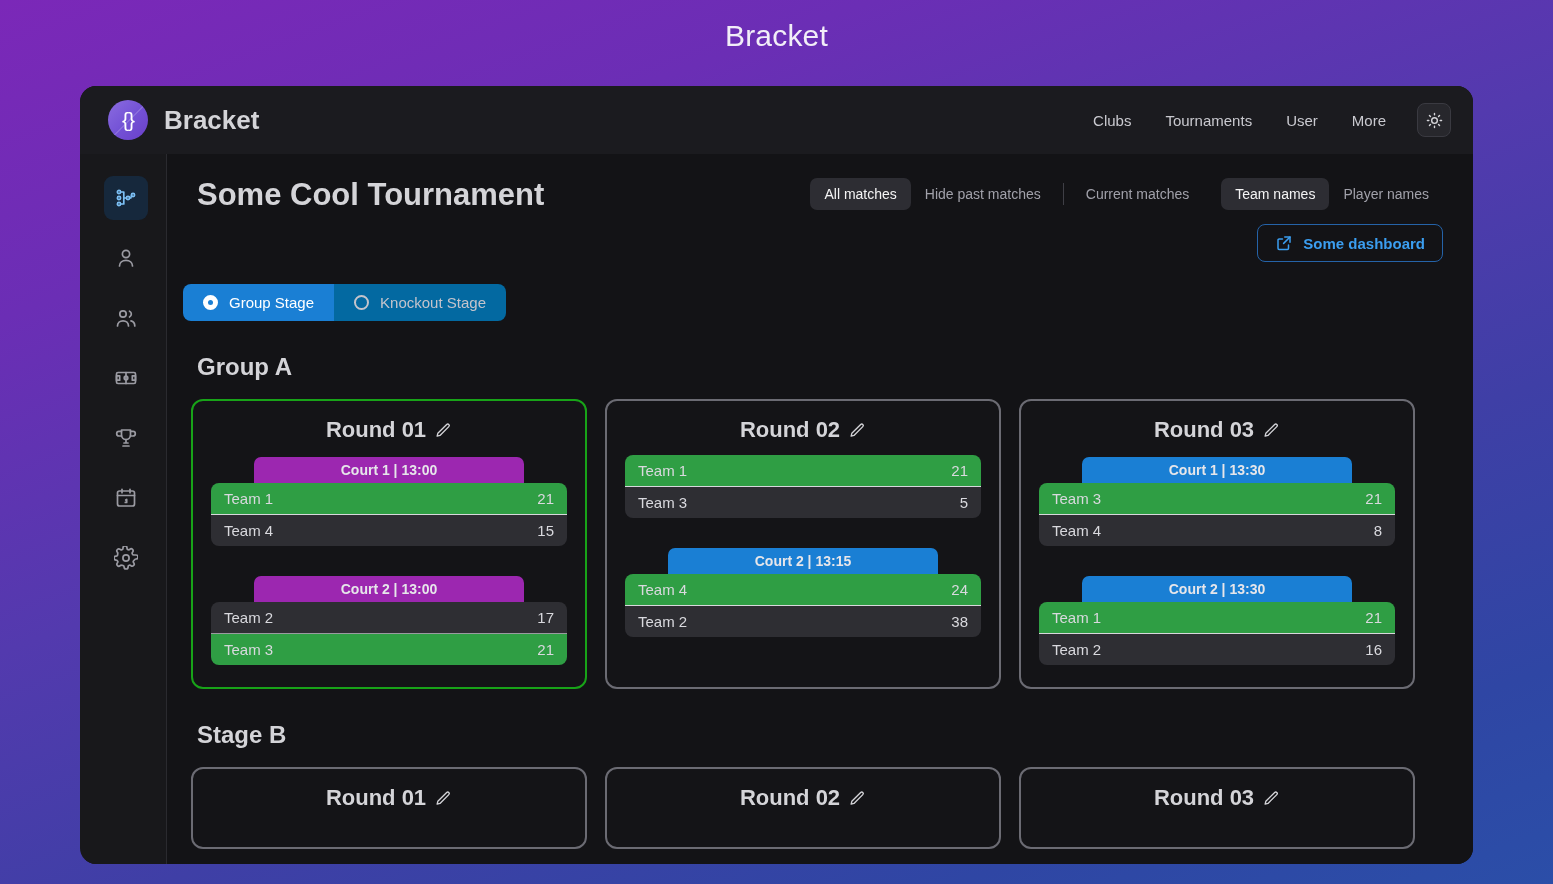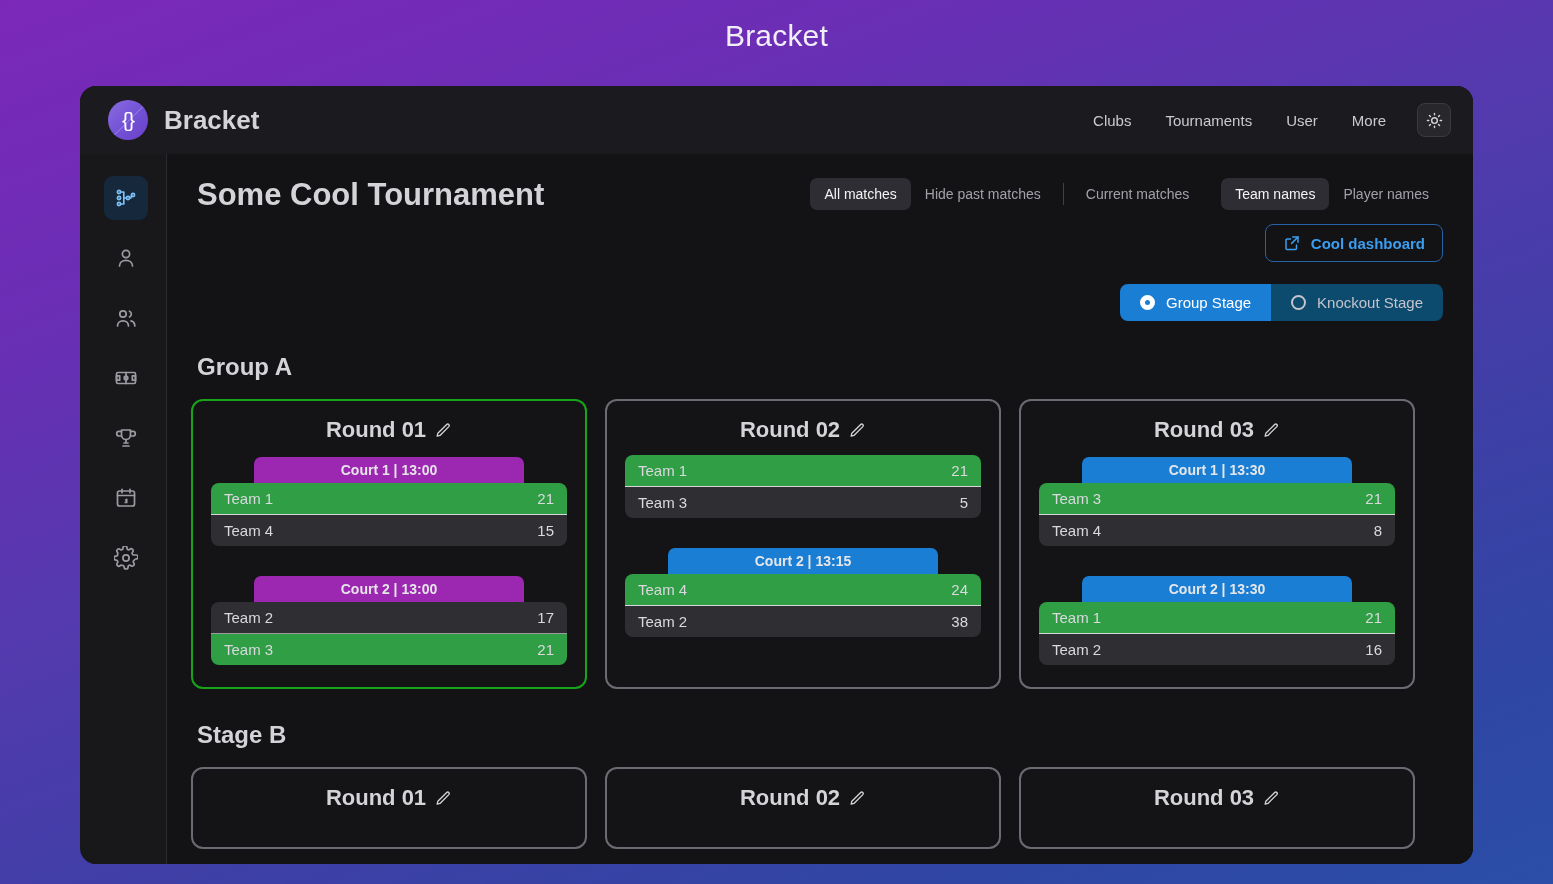--- a/index.html
+++ b/index.html
@@ -204,35 +204,35 @@
     padding: 9px 17px;
     color: #3b9ef0;
     font-size: 15px;
     font-weight: bold;
     background: transparent;
   }
 
   
   .stage-row {
     display: flex;
-    justify-content: flex-end;
+    justify-content: flex-start;
     margin-top: 22px;
   }
   .stage-group {
     display: flex;
     border-radius: 8px;
     overflow: hidden;
   }
   .stage-btn {
     display: flex;
     align-items: center;
     gap: 11px;
     padding: 10px 20px;
     font-size: 15px;
-    background: #0c4a6e;
+    background: #0369a1;
     color: #c4c4cc;
     border: none;
   }
   .stage-btn.active {
     background: #1a7fd4;
     color: #ffffff;
   }
   .radio-dot {
     width: 15px; height: 15px;
     border-radius: 50%;
@@ -422,21 +422,21 @@
               <div class="group-gap"></div>
               <div class="seg active">Team names</div>
               <div class="seg">Player names</div>
             </div>
             <div class="dash-btn">
               <svg width="18" height="18" viewBox="0 0 24 24" fill="none" stroke="#3b9ef0" stroke-width="2" stroke-linecap="round" stroke-linejoin="round">
                 <path d="M13 4h7v7"></path>
                   <path d="M20 4l-8.5 8.5"></path>
                 <path d="M18 14.5V19a1.5 1.5 0 01-1.5 1.5h-11A1.5 1.5 0 014 19V8a1.5 1.5 0 011.5-1.5H10"></path>
               </svg>
-              <span>Cool dashboard</span>
+              <span>Some dashboard</span>
             </div>
           </div>
         </div>
 
         <div class="stage-row">
           <div class="stage-group">
             <button class="stage-btn active">
               <span class="radio-dot"></span>
               <span>Group Stage</span>
             </button>

